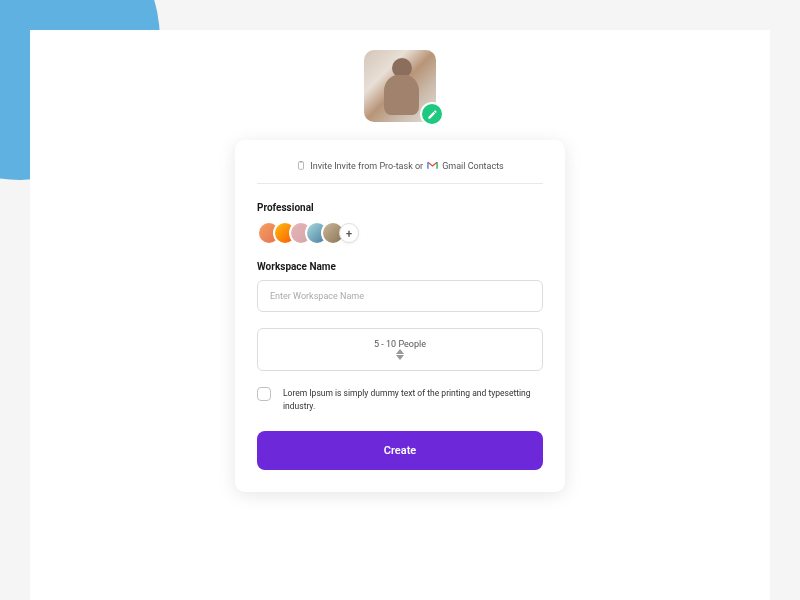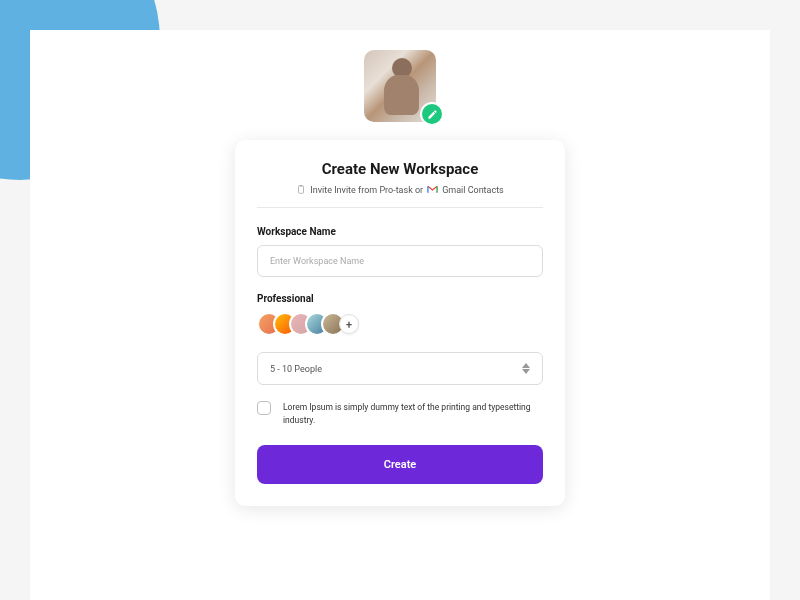--- a/index.html
+++ b/index.html
@@ -188,22 +188,22 @@
     }
     .select-wrapper {
       position: relative;
       width: 100%;
       border: 1px solid #dcdcdc;
       border-radius: 6px;
       padding: 10px 12px;
       font-size: 9px;
       display: flex;
       align-items: center;
-      justify-content: space-between;
-      cursor: pointer;
+      cursor: pointer;
+      flex-direction: column;
     }
     .select-value {
       color: #555;
     }
     .stepper-arrows {
       display: flex;
       flex-direction: column;
       gap: 1px;
     }
     .stepper-arrows svg {
@@ -253,55 +253,54 @@
   <div class="avatar-wrapper">
     <div class="avatar"></div>
     <div class="edit-btn">
       <svg viewBox="0 0 24 24">
         <path d="M3 17.25V21h3.75L17.81 9.94l-3.75-3.75L3 17.25zM20.71 7.04c.39-.39.39-1.02 0-1.41l-2.34-2.34c-.39-.39-1.02-.39-1.41 0l-1.83 1.83 3.75 3.75 1.83-1.83z"></path>
       </svg>
     </div>
   </div>
 
   <div class="card">
-    <h1 class="card-title">Create New Workspace</h1>
     <div class="subtitle">
       <span class="clipboard-icon">
         <svg viewBox="0 0 24 24" width="10" height="11">
           <rect x="6" y="3" width="12" height="18" rx="2" fill="none" stroke="#aaa" stroke-width="2"></rect>
           <rect x="9" y="1" width="6" height="4" rx="1" fill="#aaa"></rect>
         </svg>
       </span>
       <span>Invite Invite from Pro-task or</span>
       <span class="gmail-icon">
         <svg viewBox="0 0 24 18" width="11" height="9">
           <path d="M2 2 L12 10 L22 2 L22 16 L2 16 Z" fill="white" stroke="#ddd" stroke-width="0.5"></path>
           <path d="M2 2 L12 10 L22 2" fill="none" stroke="#ea4335" stroke-width="2.5"></path>
           <path d="M2 2 L2 16" stroke="#4285f4" stroke-width="3"></path>
           <path d="M22 2 L22 16" stroke="#34a853" stroke-width="3"></path>
         </svg>
       </span>
       <span>Gmail Contacts</span>
     </div>
 
     <div class="form-group">
-      <label class="form-label">Workspace Name</label>
-      <input type="text" class="text-input" placeholder="Enter Workspace Name" style="">
-    </div>
-
-    <div class="form-group">
       <label class="form-label">Professional</label>
       <div class="avatar-stack">
         <div class="stack-avatar a1"></div>
         <div class="stack-avatar a2"></div>
         <div class="stack-avatar a3"></div>
         <div class="stack-avatar a4"></div>
         <div class="stack-avatar a5"></div>
         <div class="add-circle">+</div>
       </div>
+    </div>
+
+    <div class="form-group">
+      <label class="form-label">Workspace Name</label>
+      <input type="text" class="text-input" placeholder="Enter Workspace Name" style="">
     </div>
 
     <div class="form-group">
       <div class="select-wrapper">
         <span class="select-value">5 - 10 People</span>
         <div class="stepper-arrows">
           <svg viewBox="0 0 10 6">
               <path d="M5 0 L10 6 L0 6 Z"></path>
             </svg>
           <svg viewBox="0 0 10 6">

